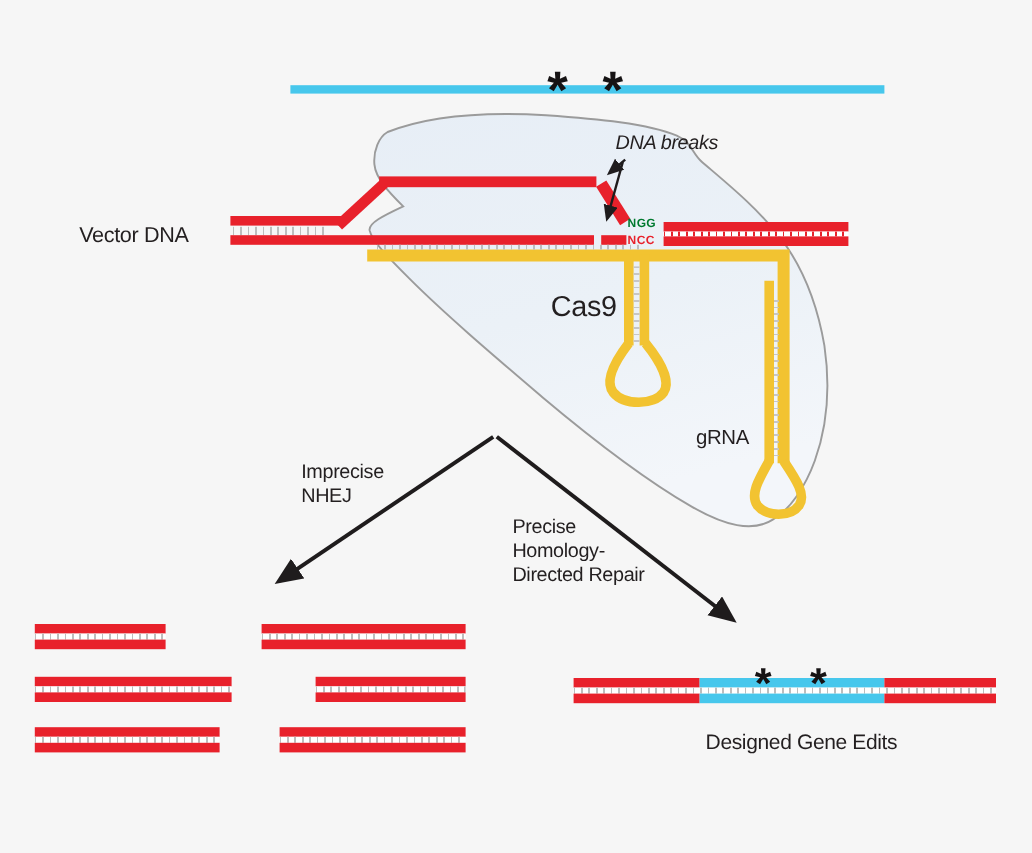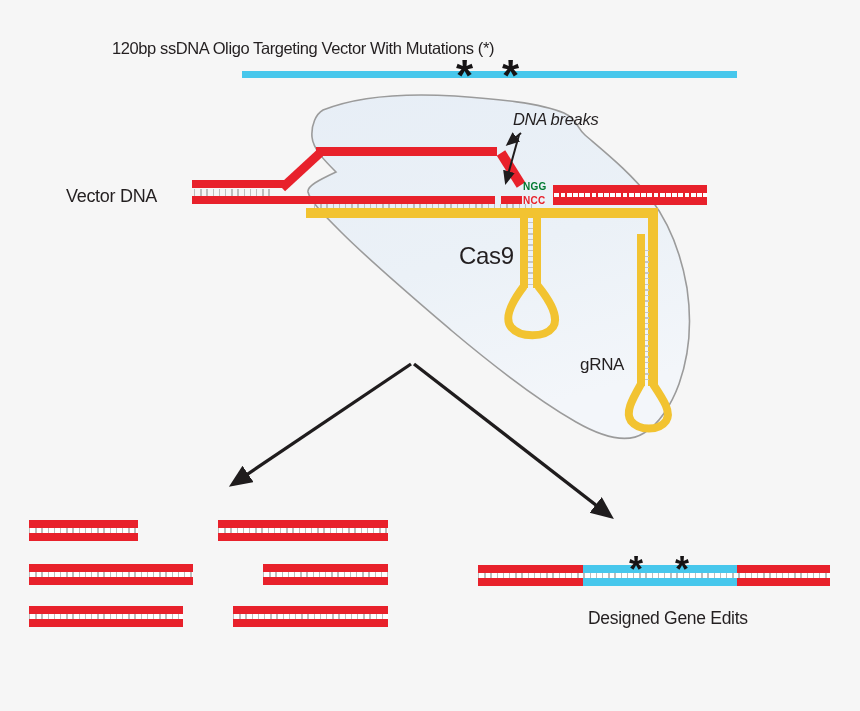--- a/index.html
+++ b/index.html
@@ -54,21 +54,20 @@
     <path class="y-strand" stroke-width="8" d="M 641,234 L 641,386"></path>
     <path class="y-strand" stroke-width="8" d="M 641,384 C 632,400 625,412 631,421 C 639,431 659,431 666,421 C 672,412 663,399 653,384"></path>
     <path class="y-strand" stroke-width="8" d="M 524,212 L 524,288"></path>
     <path class="y-strand" stroke-width="8" d="M 537,212 L 537,288"></path>
     <path class="y-strand" stroke-width="8" d="M 524,286 C 511,303 504,318 511,327 C 520,338 545,338 553,327 C 559,318 551,302 538,286"></path>
 
     <path class="r-strand" stroke-width="9" d="M 282,188 L 320,153"></path>
     <path class="r-strand" stroke-width="10" d="M 501,153 L 521,185"></path>
   </svg>
 
-  <div class="label" style="left:112px;top:39px;font-size:16.5px;letter-spacing:-0.4px;">120bp ssDNA Oligo Targeting Vector With Mutations (*)</div>
   <div class="bar cyan-bar" style="left:242px;top:71px;width:495px;height:7px;"></div>
   <div class="ast" style="left:456px;top:54px;font-size:44px;">*</div>
   <div class="ast" style="left:502px;top:54px;font-size:44px;">*</div>
 
   <div class="label" style="left:66px;top:186px;font-size:18px;">Vector DNA</div>
   <div class="bar red-bar" style="left:192px;top:180px;width:93px;height:8px;"></div>
   <div class="bar ticks-v-gray" style="left:194px;top:189px;width:78px;height:7px;"></div>
   <div class="bar red-bar" style="left:192px;top:196px;width:303px;height:8px;"></div>
   <div class="bar red-bar" style="left:316px;top:147px;width:181px;height:9px;"></div>
   <div class="bar red-bar" style="left:501px;top:196px;width:21px;height:8px;"></div>
@@ -81,20 +80,29 @@
   <div class="pam" style="left:523px;top:180px;color:var(--green);">NGG</div>
   <div class="pam" style="left:523px;top:194px;color:var(--red);">NCC</div>
 
   <div class="ticks-h-gray" style="left:528px;top:222px;width:5px;height:63px;"></div>
   <div class="ticks-h-gray" style="left:645px;top:250px;width:4px;height:132px;"></div>
 
   <div class="label" style="left:513px;top:110px;font-size:16.5px;font-style:italic;">DNA breaks</div>
   <div class="label" style="left:459px;top:242px;font-size:24px;">Cas9</div>
   <div class="label" style="left:580px;top:355px;font-size:17px;">gRNA</div>
 
+  <div class="label" style="left:251px;top:383px;font-size:16.5px;line-height:20px;">
+    <div>Imprecise</div>
+    <div>NHEJ</div>
+  </div>
+  <div class="label" style="left:427px;top:429px;font-size:16.5px;line-height:20px;">
+    <div>Precise</div>
+    <div>Homology-</div>
+    <div>Directed Repair</div>
+  </div>
 
   <div class="frag" style="left:29px;top:520px;width:109px;">
     <div class="s"></div>
     <div class="m ticks-v-white"></div>
     <div class="s"></div>
   </div>
   <div class="frag" style="left:218px;top:520px;width:170px;">
     <div class="s"></div>
     <div class="m ticks-v-white"></div>
     <div class="s"></div>

